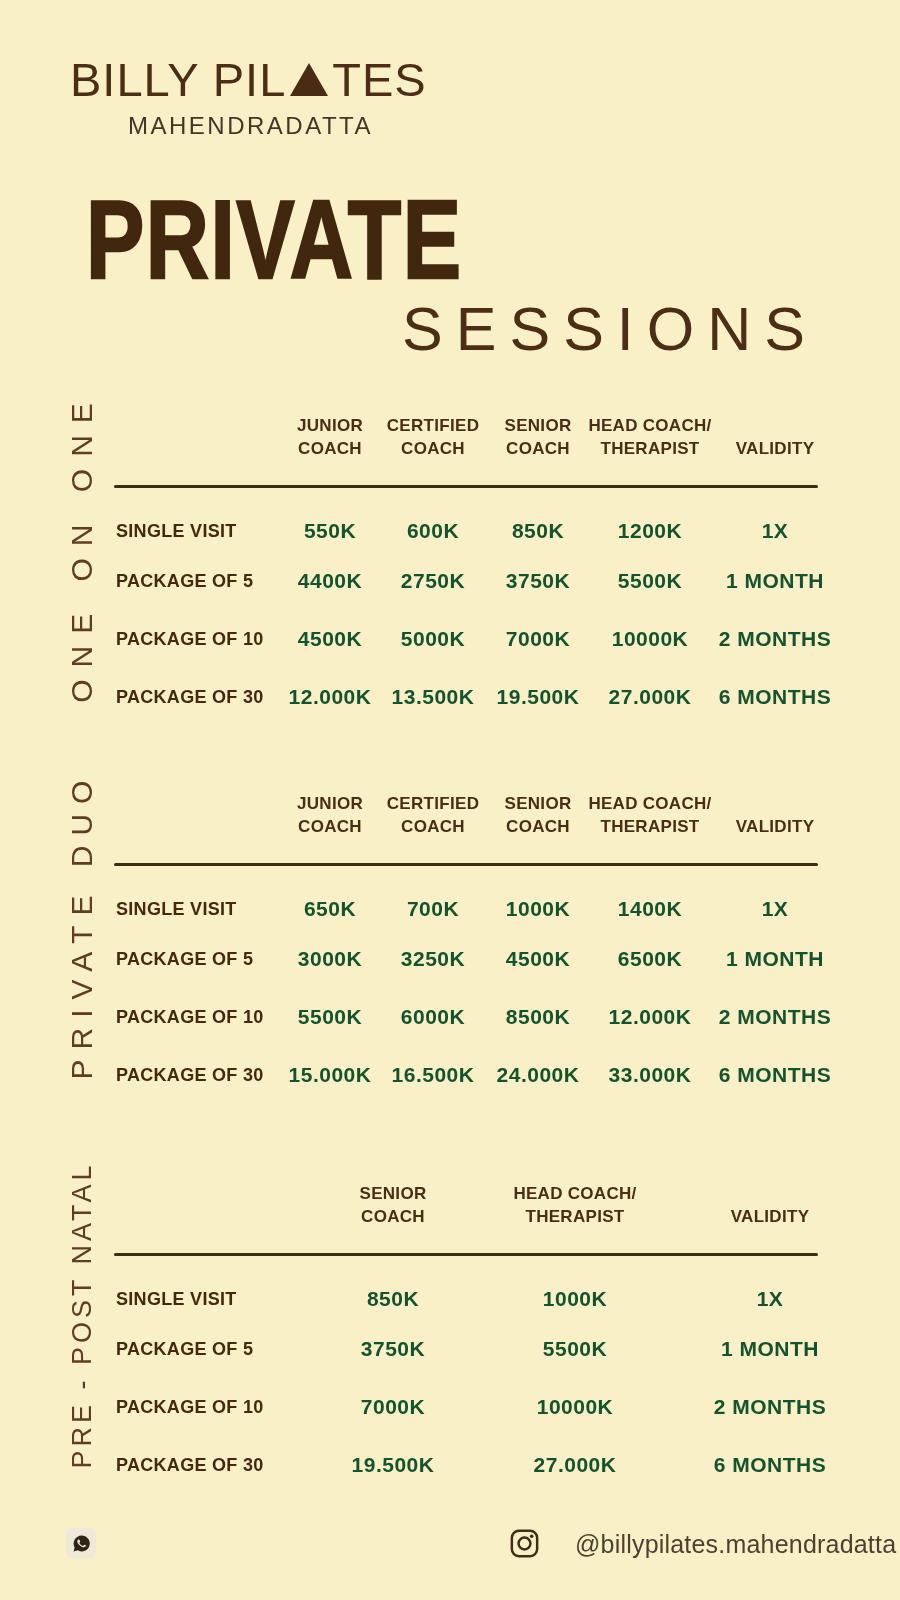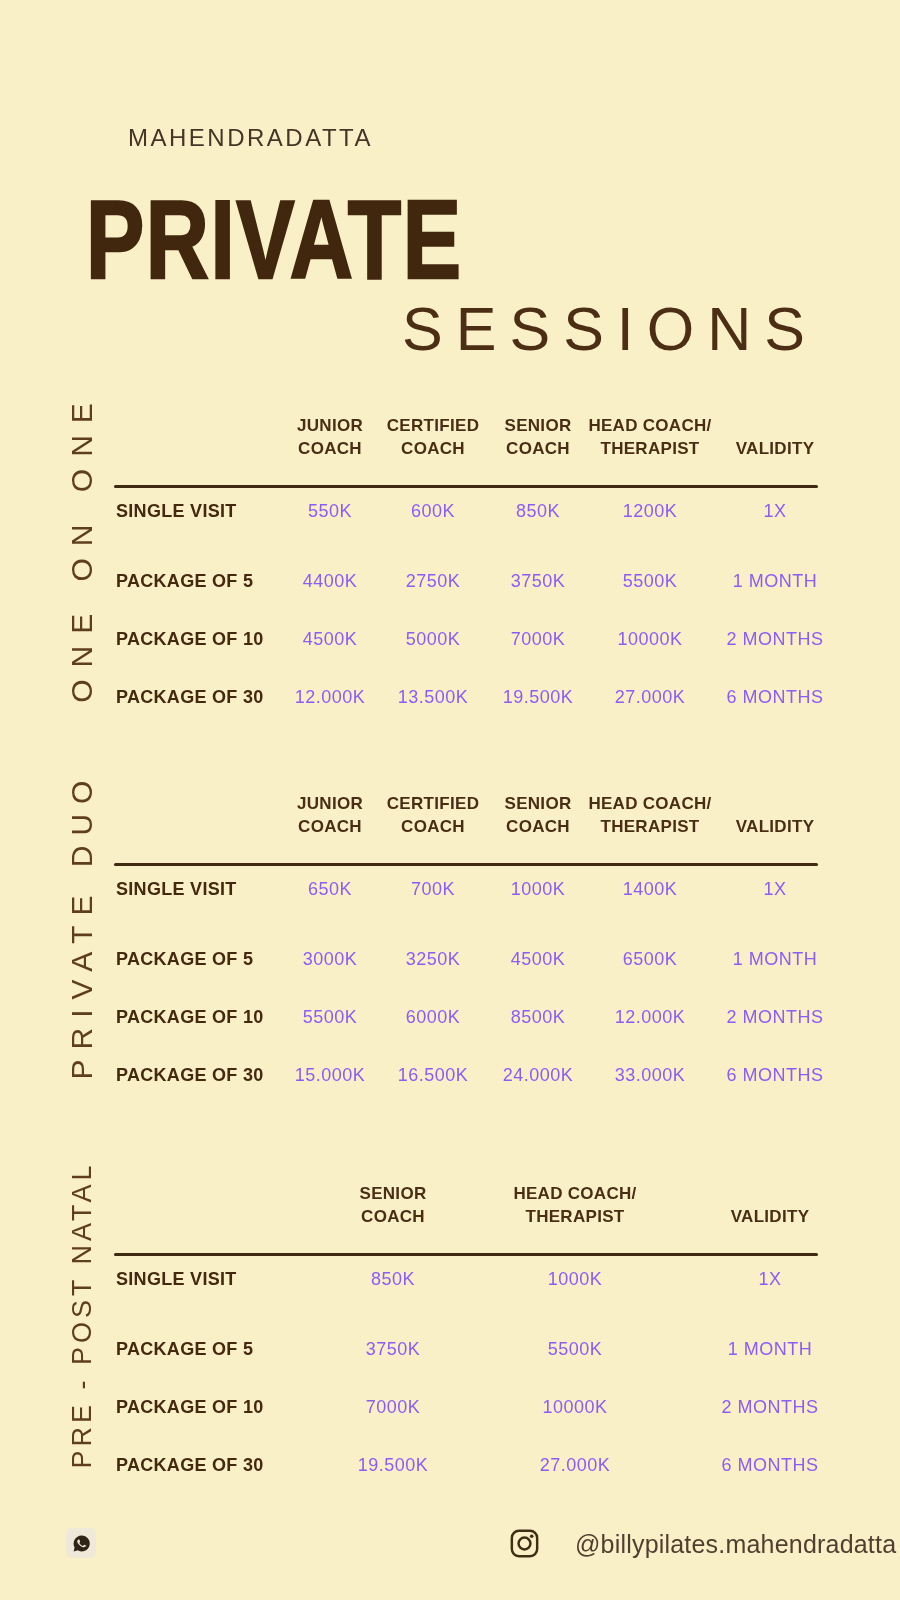--- a/index.html
+++ b/index.html
@@ -7,21 +7,21 @@
     position:relative; width:900px; height:1600px;
     background:#FAF0C8; overflow:hidden;
     font-family:"Liberation Sans", sans-serif;
     color:#4B3017;
   }
   
   .logo{ position:absolute; left:70px; top:52px; font-size:47px; letter-spacing:1px; color:#4B2E14; white-space:nowrap;}
   .logo .tri{ display:inline-block; width:0; height:0;
     border-left:19px solid transparent; border-right:19px solid transparent;
     border-bottom:33px solid #4A2C12; margin:0 4px; }
-  .subtitle{ position:absolute; left:128px; top:112px; font-size:24px; letter-spacing:2.5px; color:#443526;margin-top:12px;}
+  .subtitle{ position:absolute; left:128px; top:112px; font-size:24px; letter-spacing:2.5px; color:#443526;}
   
   .title-primary{
     position:absolute; left:86px; top:184px; margin:0;
     font-size:112px; font-weight:700; line-height:1; color:#41270E;
     -webkit-text-stroke:2.5px #41270E; letter-spacing:2px;
     transform:scaleX(0.78); transform-origin:left top; white-space:nowrap;
   }
   .title-secondary{
     position:absolute; right:82px; top:294px; margin:0;
     font-size:61px; font-weight:400; letter-spacing:13px; color:#4B2E14; white-space:nowrap;
@@ -38,28 +38,28 @@
   .t2 .side-label{ letter-spacing:10px; }
   .t3 .side-label{ letter-spacing:4px; font-size:27px; }
   .thead{ position:absolute; left:0; right:8px; top:12px; height:58px; }
   .hcell{
     position:absolute; bottom:0; transform:translateX(-50%);
     text-align:center; white-space:pre-line;
     font-size:17px; font-weight:700; line-height:23px; letter-spacing:0.3px; color:#4A2E14;
   }
   .divider{ position:absolute; top:95px; left:114px; width:704px; height:3px; background:#3F2A12; border-radius:2px; }
   .trow{ position:absolute; left:0; right:0; height:58px; }
-  .r0{ top:92px;text-align:right; } .r1{ top:162px; } .r2{ top:220px; } .r3{ top:278px; }
+  .r0{ top:112px;text-align:right; } .r1{ top:162px; } .r2{ top:220px; } .r3{ top:278px; }
   .rlabel{
     position:absolute; left:116px; top:0; height:58px; line-height:58px;
     font-size:18px; font-weight:700; letter-spacing:0.3px; color:#45290F; white-space:nowrap;
   }
   .vcell{
     position:absolute; top:0; height:58px; line-height:58px; transform:translateX(-50%);
-    font-size:18px; font-weight:400; letter-spacing:0.5px; color:#8b5cf6; white-space:nowrap;
+    font-size:21px; font-weight:700; letter-spacing:0.5px; color:#14532d; white-space:nowrap;
   }
   
   .cc1{ left:330px; } .cc2{ left:433px; } .cc3{ left:538px; } .cc4{ left:650px; } .cc5{ left:775px; }
   
   .tc1{ left:393px; } .tc2{ left:575px; } .tc3{ left:770px; }
   
   .footer{ position:absolute; left:0; right:0; top:1521px; height:46px; }
   .wa-box{
     position:absolute; left:66px; top:7px; width:30px; height:30px;
     background:#EEE9D8; border-radius:6px;
@@ -73,20 +73,23 @@
   .ig-handle{
     position:absolute; left:551px; top:0; height:46px; line-height:46px;
     font-size:25px; font-weight:400; color:#4E3F2E; letter-spacing:0.2px;margin-left:24px;
   }
 </style>
 </head>
 <body>
 
 <div class="poster">
 
+  <div class="logo">
+    <span>BILLY PIL</span><span class="tri"></span><span>TES</span>
+  </div>
   <div class="subtitle">MAHENDRADATTA</div>
 
   <h1 class="title-primary">PRIVATE</h1>
   <h2 class="title-secondary">SESSIONS</h2>
 
   <section class="table-block t1">
     <div class="side-label">ONE ON ONE</div>
     <div class="thead">
       <div class="hcell cc1">JUNIOR
 COACH</div>

